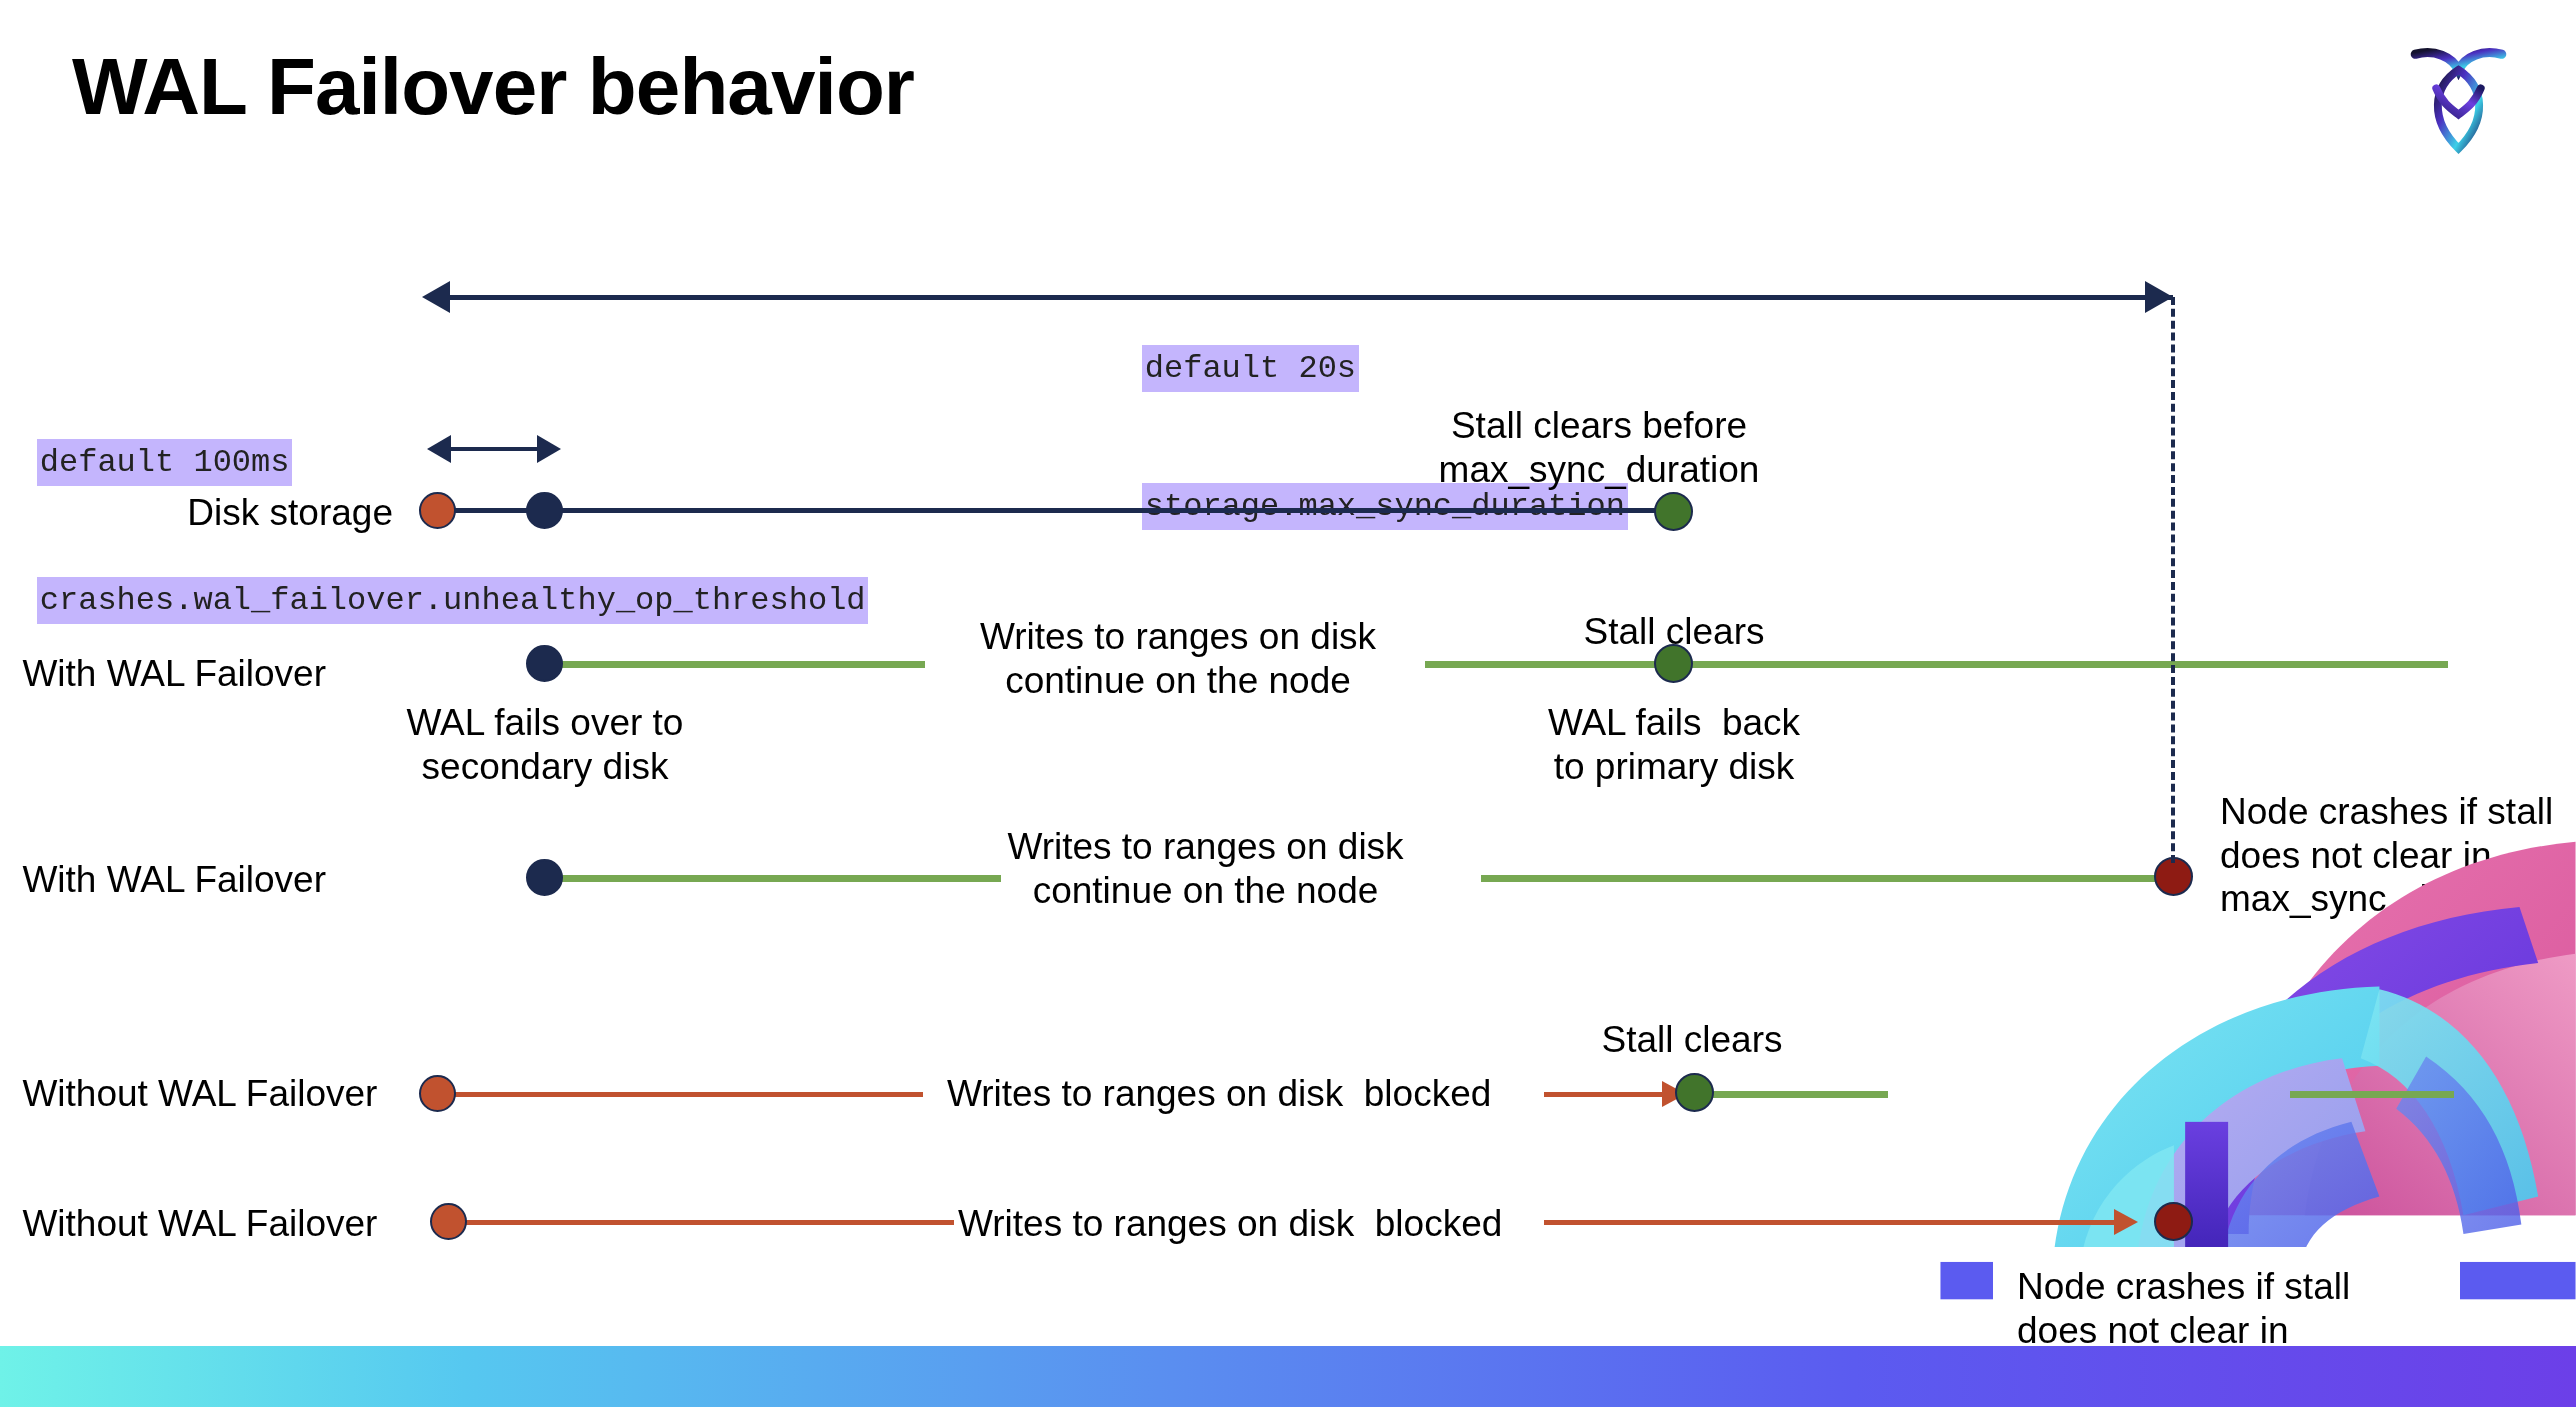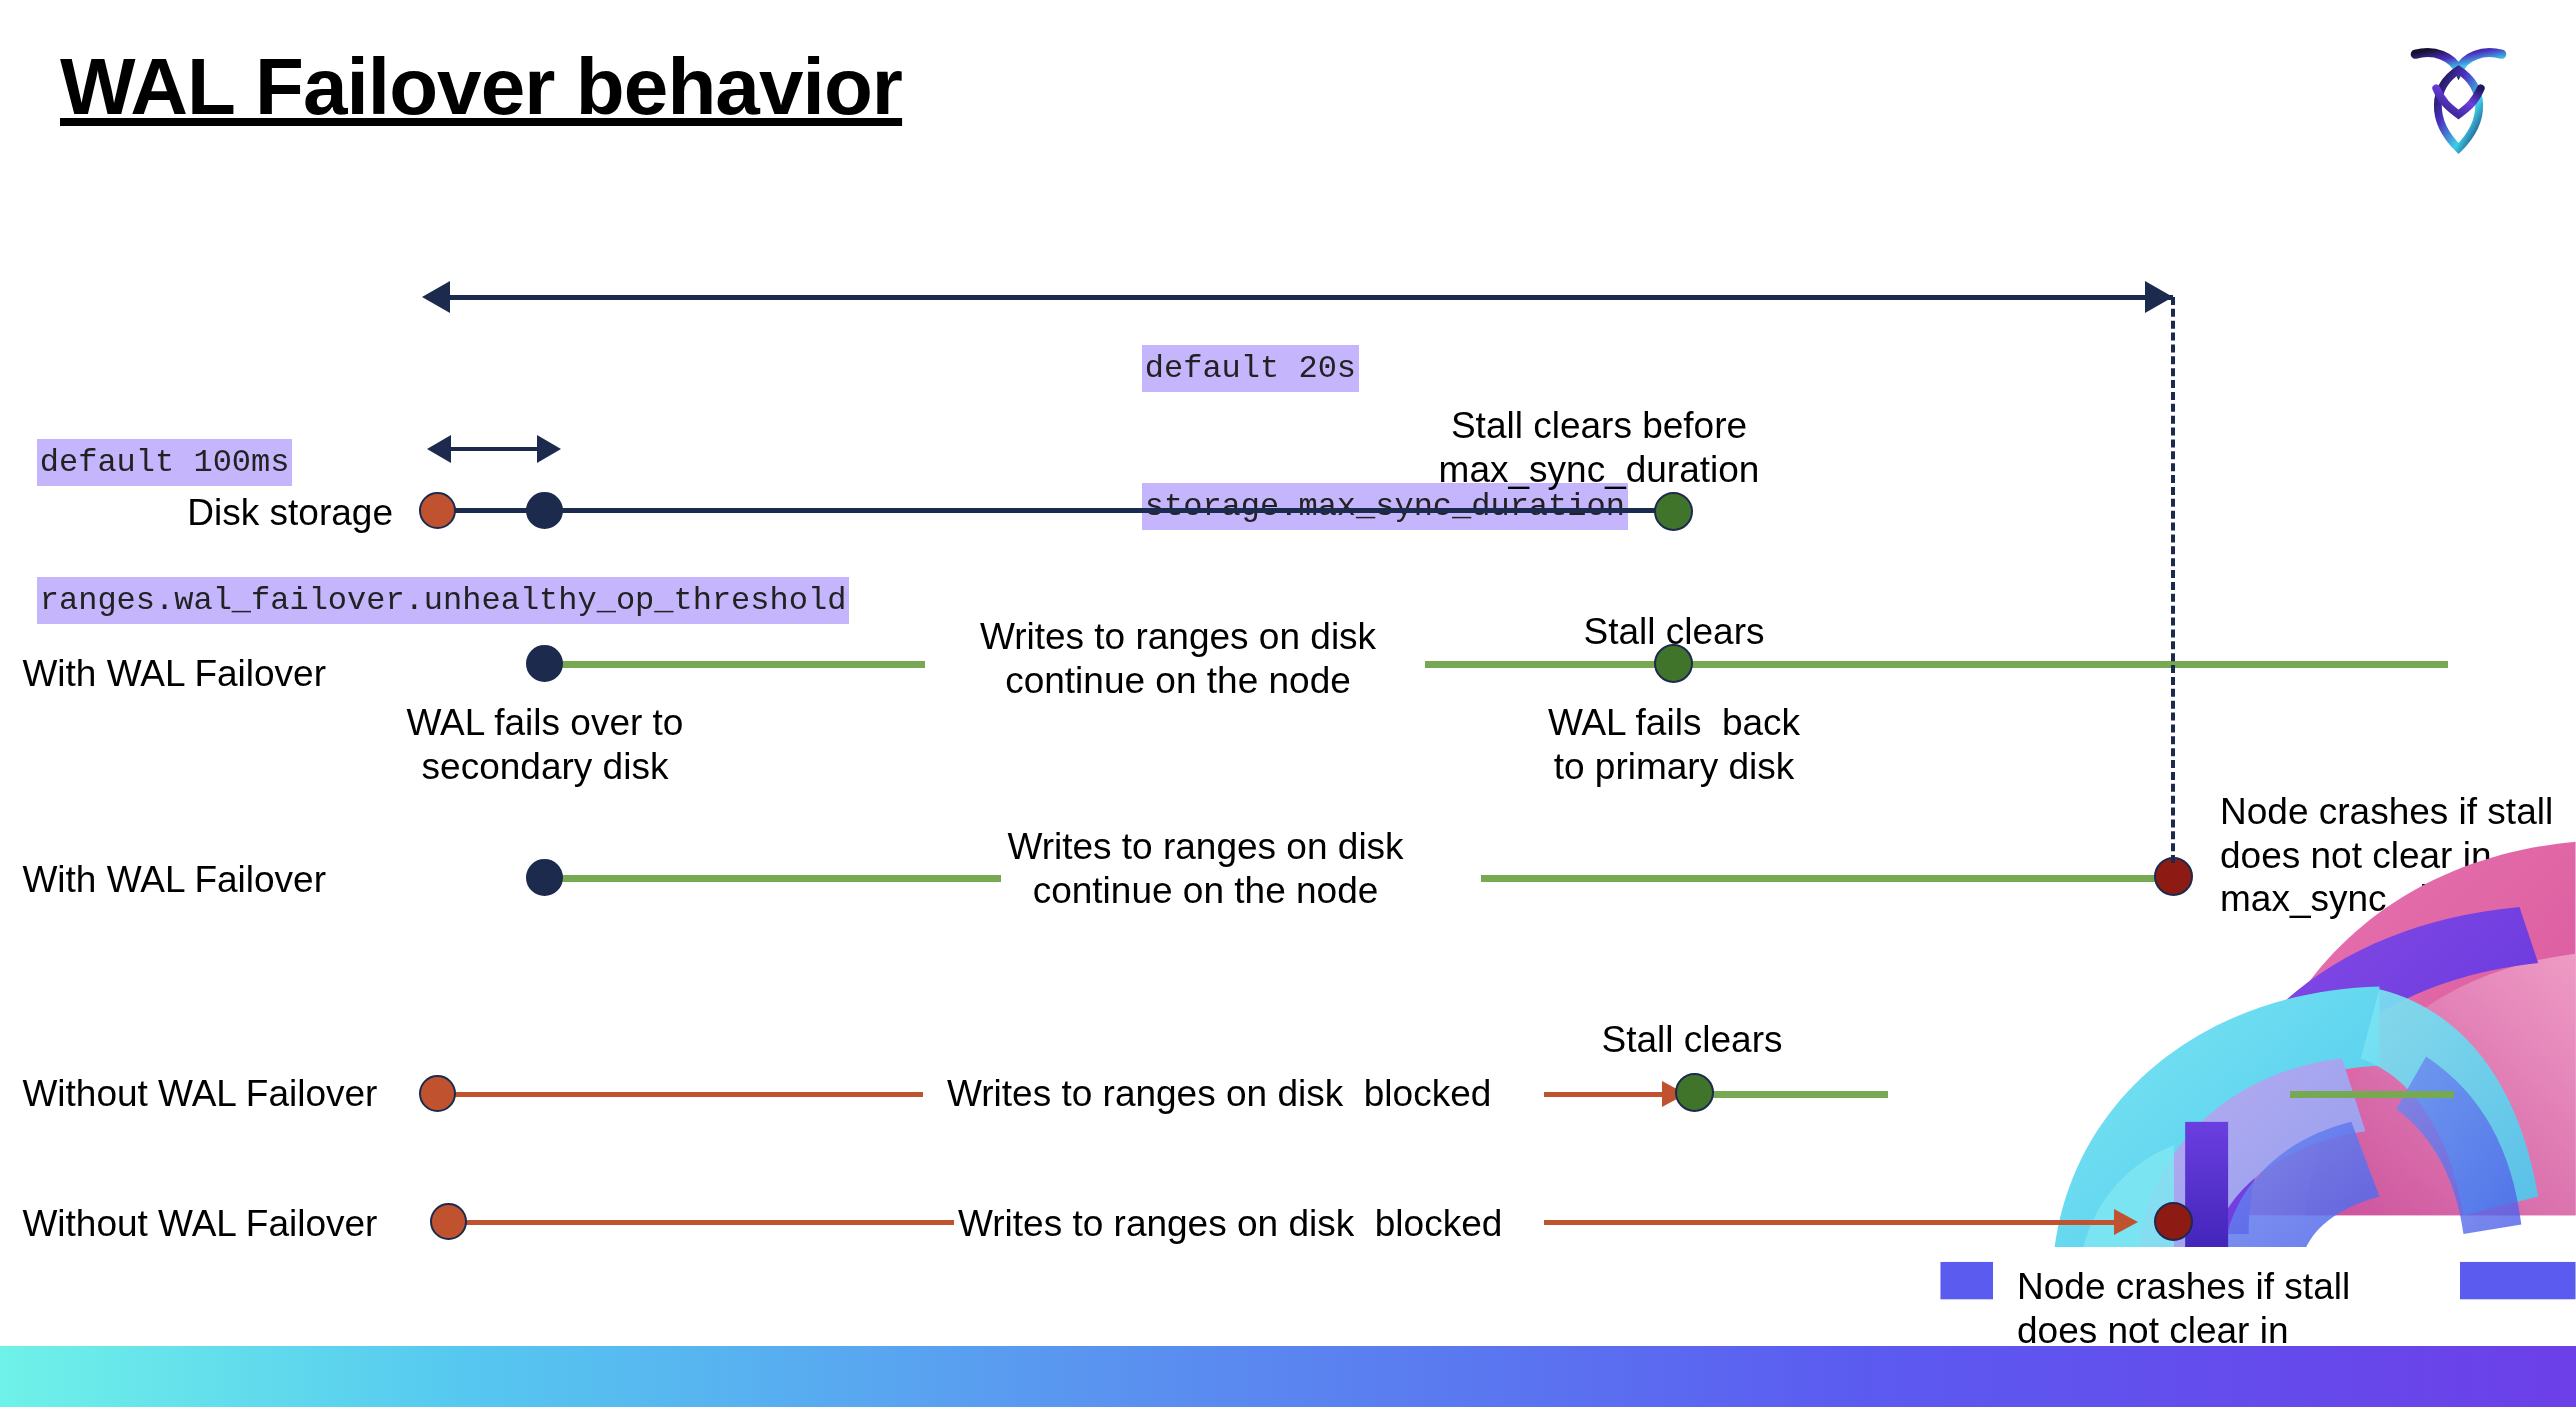--- a/index.html
+++ b/index.html
@@ -19,29 +19,28 @@
     position: absolute;
     left: 0; top: 0;
     width: 2576px;
     height: 1408px;
     overflow: hidden;
   }
 
   
   .page-title {
     position: absolute;
-    left: 60px;
+    left: 72px;
     top: 45px;
     font-size: 80px;
     font-weight: bold;
     letter-spacing: -0.9px;
     line-height: 1.05;
     white-space: nowrap;
     color: #000000;
-    text-decoration: underline;
   }
 
   
   .logo {
     position: absolute;
     left: 2393px;
     top: 28px;
     width: 131px;
     height: 131px;
   }
@@ -186,21 +185,21 @@
   <div class="ahead left" style="left:422px; top:281px;"></div>
   <div class="ahead right" style="left:2145px; top:281px;"></div>
 
   <div class="code-callout" style="left:1142px; top:254px;">
     <div><span>default 20s</span></div>
     <div><span>storage.max_sync_duration</span></div>
   </div>
 
   <div class="code-callout" style="left:37px; top:348px;">
     <div><span>default 100ms</span></div>
-    <div><span>ranges.wal_failover.unhealthy_op_threshold</span></div>
+    <div><span>crashes.wal_failover.unhealthy_op_threshold</span></div>
   </div>
 
   <div class="hline" style="left:444px; top:447px; width:93px; height:3.7px;"></div>
   <div class="ahead sm-left" style="left:427px; top:435px;"></div>
   <div class="ahead sm-right" style="left:537px; top:435px;"></div>
 
   <div class="label right" style="left:0px; top:491px; width:393px;">Disk storage</div>
 
   <div class="hline" style="left:437px; top:508px; width:1243px;"></div>
   <div class="dot orange" style="left:419px; top:492px; width:37px; height:37px;"></div>

